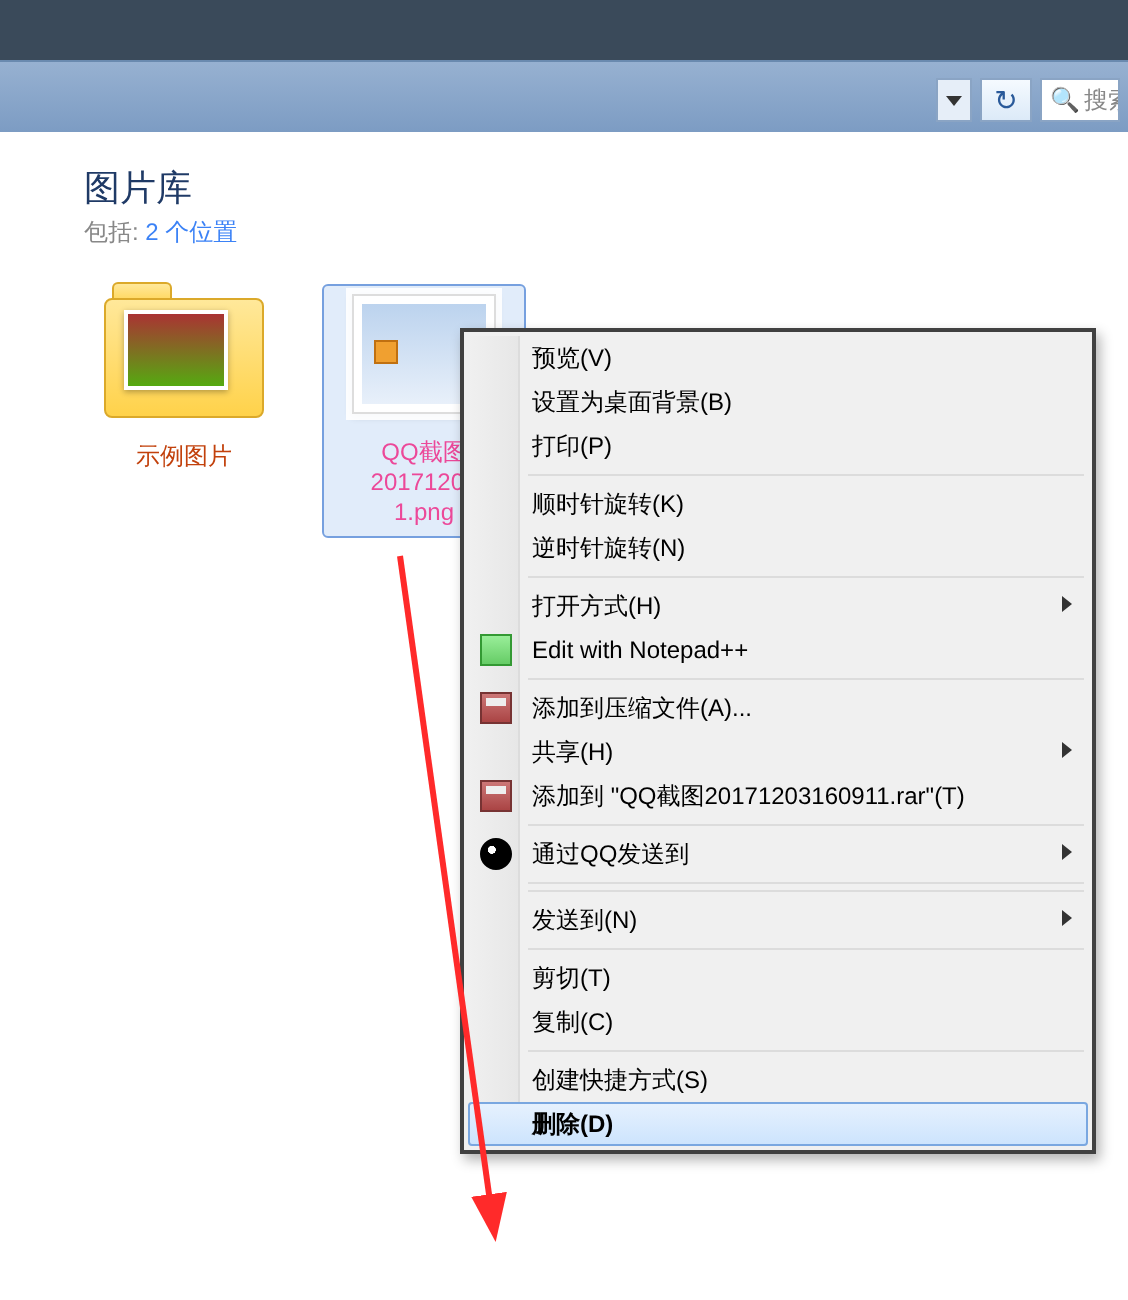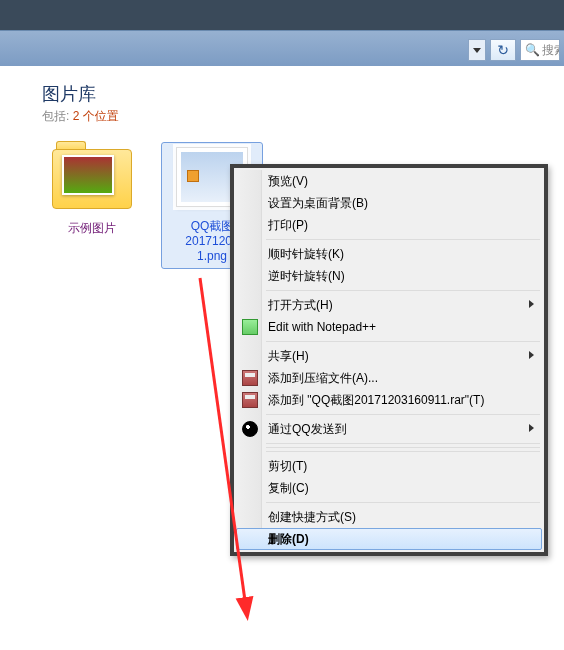--- a/index.html
+++ b/index.html
@@ -18,46 +18,46 @@
     .toolbar { height: 34px; background: linear-gradient(#f4f9ff, #e4eef9); border-bottom: 1px solid #cfd9e6; display: flex; align-items: center; padding-left: 4px; }
     .toolbar-item { padding: 0 10px; height: 100%; display: flex; align-items: center; color: #1a3a6a; cursor: default; }
     .toolbar-item.share { color: #fff; background: linear-gradient(#4fa3f0, #1f7ad6); border-radius: 0; padding: 0 10px; }
     .tb-sep { width: 1px; height: 20px; background: #c8d5e6; margin: 0 2px; }
 
     
     .content { position: absolute; top: 66px; left: 0; right: 0; bottom: 0; background: #fff; }
     .library-header { padding: 16px 16px 0 42px; }
     .library-title { font-size: 18px; color: #1f3a66; }
     .library-sub { font-size: 11px; color: #888; margin-top: 2px; }
-    .library-sub .link { color: #c2410c; }
+    .library-sub .link { color: #3b82f6; }
 
     .items-area { padding: 18px 0 0 42px; display: flex; gap: 20px; }
     .item { width: 100px; text-align: center; }
     .item.selected { background: rgba(90,150,230,0.18); outline: 1px solid rgba(60,120,210,0.7); border-radius: 2px; }
     .item-thumb { width: 90px; height: 70px; margin: 4px auto 2px; position: relative; }
-    .item-label { font-size: 12px; color: #701a75; line-height: 1.25; padding: 0 2px 4px; word-break: break-all; }
-    .item.selected .item-label { color: #1d4ed8; }
+    .item-label { font-size: 12px; color: #c2410c; line-height: 1.25; padding: 0 2px 4px; word-break: break-all; }
+    .item.selected .item-label { color: #ec4899; }
 
     
     .folder-icon { width: 80px; height: 60px; margin: 6px auto 0; position: relative; }
     .folder-back { position: absolute; inset: 0; background: linear-gradient(#ffe89a, #ffd24a); border-radius: 4px; border: 1px solid #dba92a; }
     .folder-tab { position: absolute; top: -8px; left: 4px; width: 30px; height: 12px; background: linear-gradient(#ffe89a,#ffd24a); border: 1px solid #dba92a; border-bottom: none; border-radius: 3px 3px 0 0; }
     .folder-photo { position: absolute; left: 10px; top: 6px; width: 52px; height: 40px; background: linear-gradient(#a33, #5a1); border: 2px solid #fff; box-shadow: 0 1px 3px rgba(0,0,0,.3); }
 
     
     .img-thumb { width: 72px; height: 60px; margin: 4px auto 0; background: #fff; border: 1px solid #ddd; box-shadow: 0 0 0 3px rgba(255,255,255,.9), 0 1px 4px rgba(0,0,0,.2); position: relative; }
     .img-thumb-inner { position: absolute; inset: 4px; background: linear-gradient(#bcd3ee, #e8f0fa); }
     .img-thumb-dot { position: absolute; left: 10px; top: 22px; width: 12px; height: 12px; background: #f0a030; border: 1px solid #c07010; }
 
     
     .navpane { position: absolute; left: 0; top: 66px; bottom: 0; width: 18px; background: linear-gradient(to right,#f3f7fd,#eaf0f9); border-right: 1px solid #dfe7f0; }
     .nav-scrollbar { position: absolute; left: 2px; bottom: 100px; width: 12px; height: 60px; border: 1px solid #c5d2e3; background: linear-gradient(#f7fbff,#e4eef9); border-radius: 2px; }
 
     
-    .context-menu { position: absolute; left: 230px; top: 164px; width: 318px; background: #f0f0f0; border: 4px solid #404040; box-shadow: 2px 3px 6px rgba(0,0,0,.3); padding: 2px; }
+    .context-menu { position: absolute; left: 230px; top: 164px; width: 318px; background: #f0f0f0; border: 2px solid #404040; box-shadow: 2px 3px 6px rgba(0,0,0,.3); padding: 2px; }
     .cm-gutter { position: absolute; left: 2px; top: 2px; bottom: 2px; width: 26px; background: linear-gradient(to right,#f0f0f0,#e7e7e7); border-right: 1px solid #dcdcdc; }
     .cm-item { position: relative; height: 22px; display: flex; align-items: center; padding-left: 32px; color: #000; cursor: default; }
     .cm-item.hover { background: linear-gradient(#e6f1fe,#cde4fd); border: 1px solid #7aa7e0; border-radius: 2px; margin: 0; height: 22px; padding-left: 31px; font-weight: bold; }
     .cm-item .arrow { position: absolute; right: 8px; top: 6px; width: 0; height: 0; border-top: 4px solid transparent; border-bottom: 4px solid transparent; border-left: 5px solid #333; }
     .cm-sep { height: 1px; background: #dcdcdc; margin: 3px 2px 3px 30px; }
     .cm-icon { position: absolute; left: 6px; top: 3px; width: 16px; height: 16px; }
     .icon-notepad { background: linear-gradient(#9e9,#6c6); border: 1px solid #393; }
     .icon-rar { background: linear-gradient(#c77,#a44); border: 1px solid #733; }
     .icon-rar::after { content:""; position:absolute; left:2px; top:2px; right:2px; height:4px; background:#eee; }
     .icon-qq { border-radius: 50%; background: radial-gradient(circle at 35% 35%, #fff 0 15%, #000 16% 100%); border: 1px solid #000; }
@@ -173,39 +173,43 @@
       <div class="cm-item">
         <span>打开方式(H)</span>
         <span class="arrow"></span>
       </div>
       <div class="cm-item">
         <span class="cm-icon icon-notepad"></span>
         <span>Edit with Notepad++</span>
       </div>
       <div class="cm-sep"></div>
       <div class="cm-item">
-        <span>共享(H)</span>
-        <span class="arrow"></span>
-      </div>
-      <div class="cm-item">
         <span class="cm-icon icon-rar"></span>
         <span>添加到压缩文件(A)...</span>
       </div>
       <div class="cm-item">
+        <span>共享(H)</span>
+        <span class="arrow"></span>
+      </div>
+      <div class="cm-item">
         <span class="cm-icon icon-rar"></span>
         <span>添加到 "QQ截图20171203160911.rar"(T)</span>
       </div>
       <div class="cm-sep"></div>
       <div class="cm-item">
         <span class="cm-icon icon-qq"></span>
         <span>通过QQ发送到</span>
         <span class="arrow"></span>
       </div>
       <div class="cm-sep"></div>
       <div class="cm-sep"></div>
+      <div class="cm-item">
+        <span>发送到(N)</span>
+        <span class="arrow"></span>
+      </div>
       <div class="cm-sep"></div>
       <div class="cm-item">
         <span>剪切(T)</span>
       </div>
       <div class="cm-item">
         <span>复制(C)</span>
       </div>
       <div class="cm-sep"></div>
       <div class="cm-item">
         <span>创建快捷方式(S)</span>

